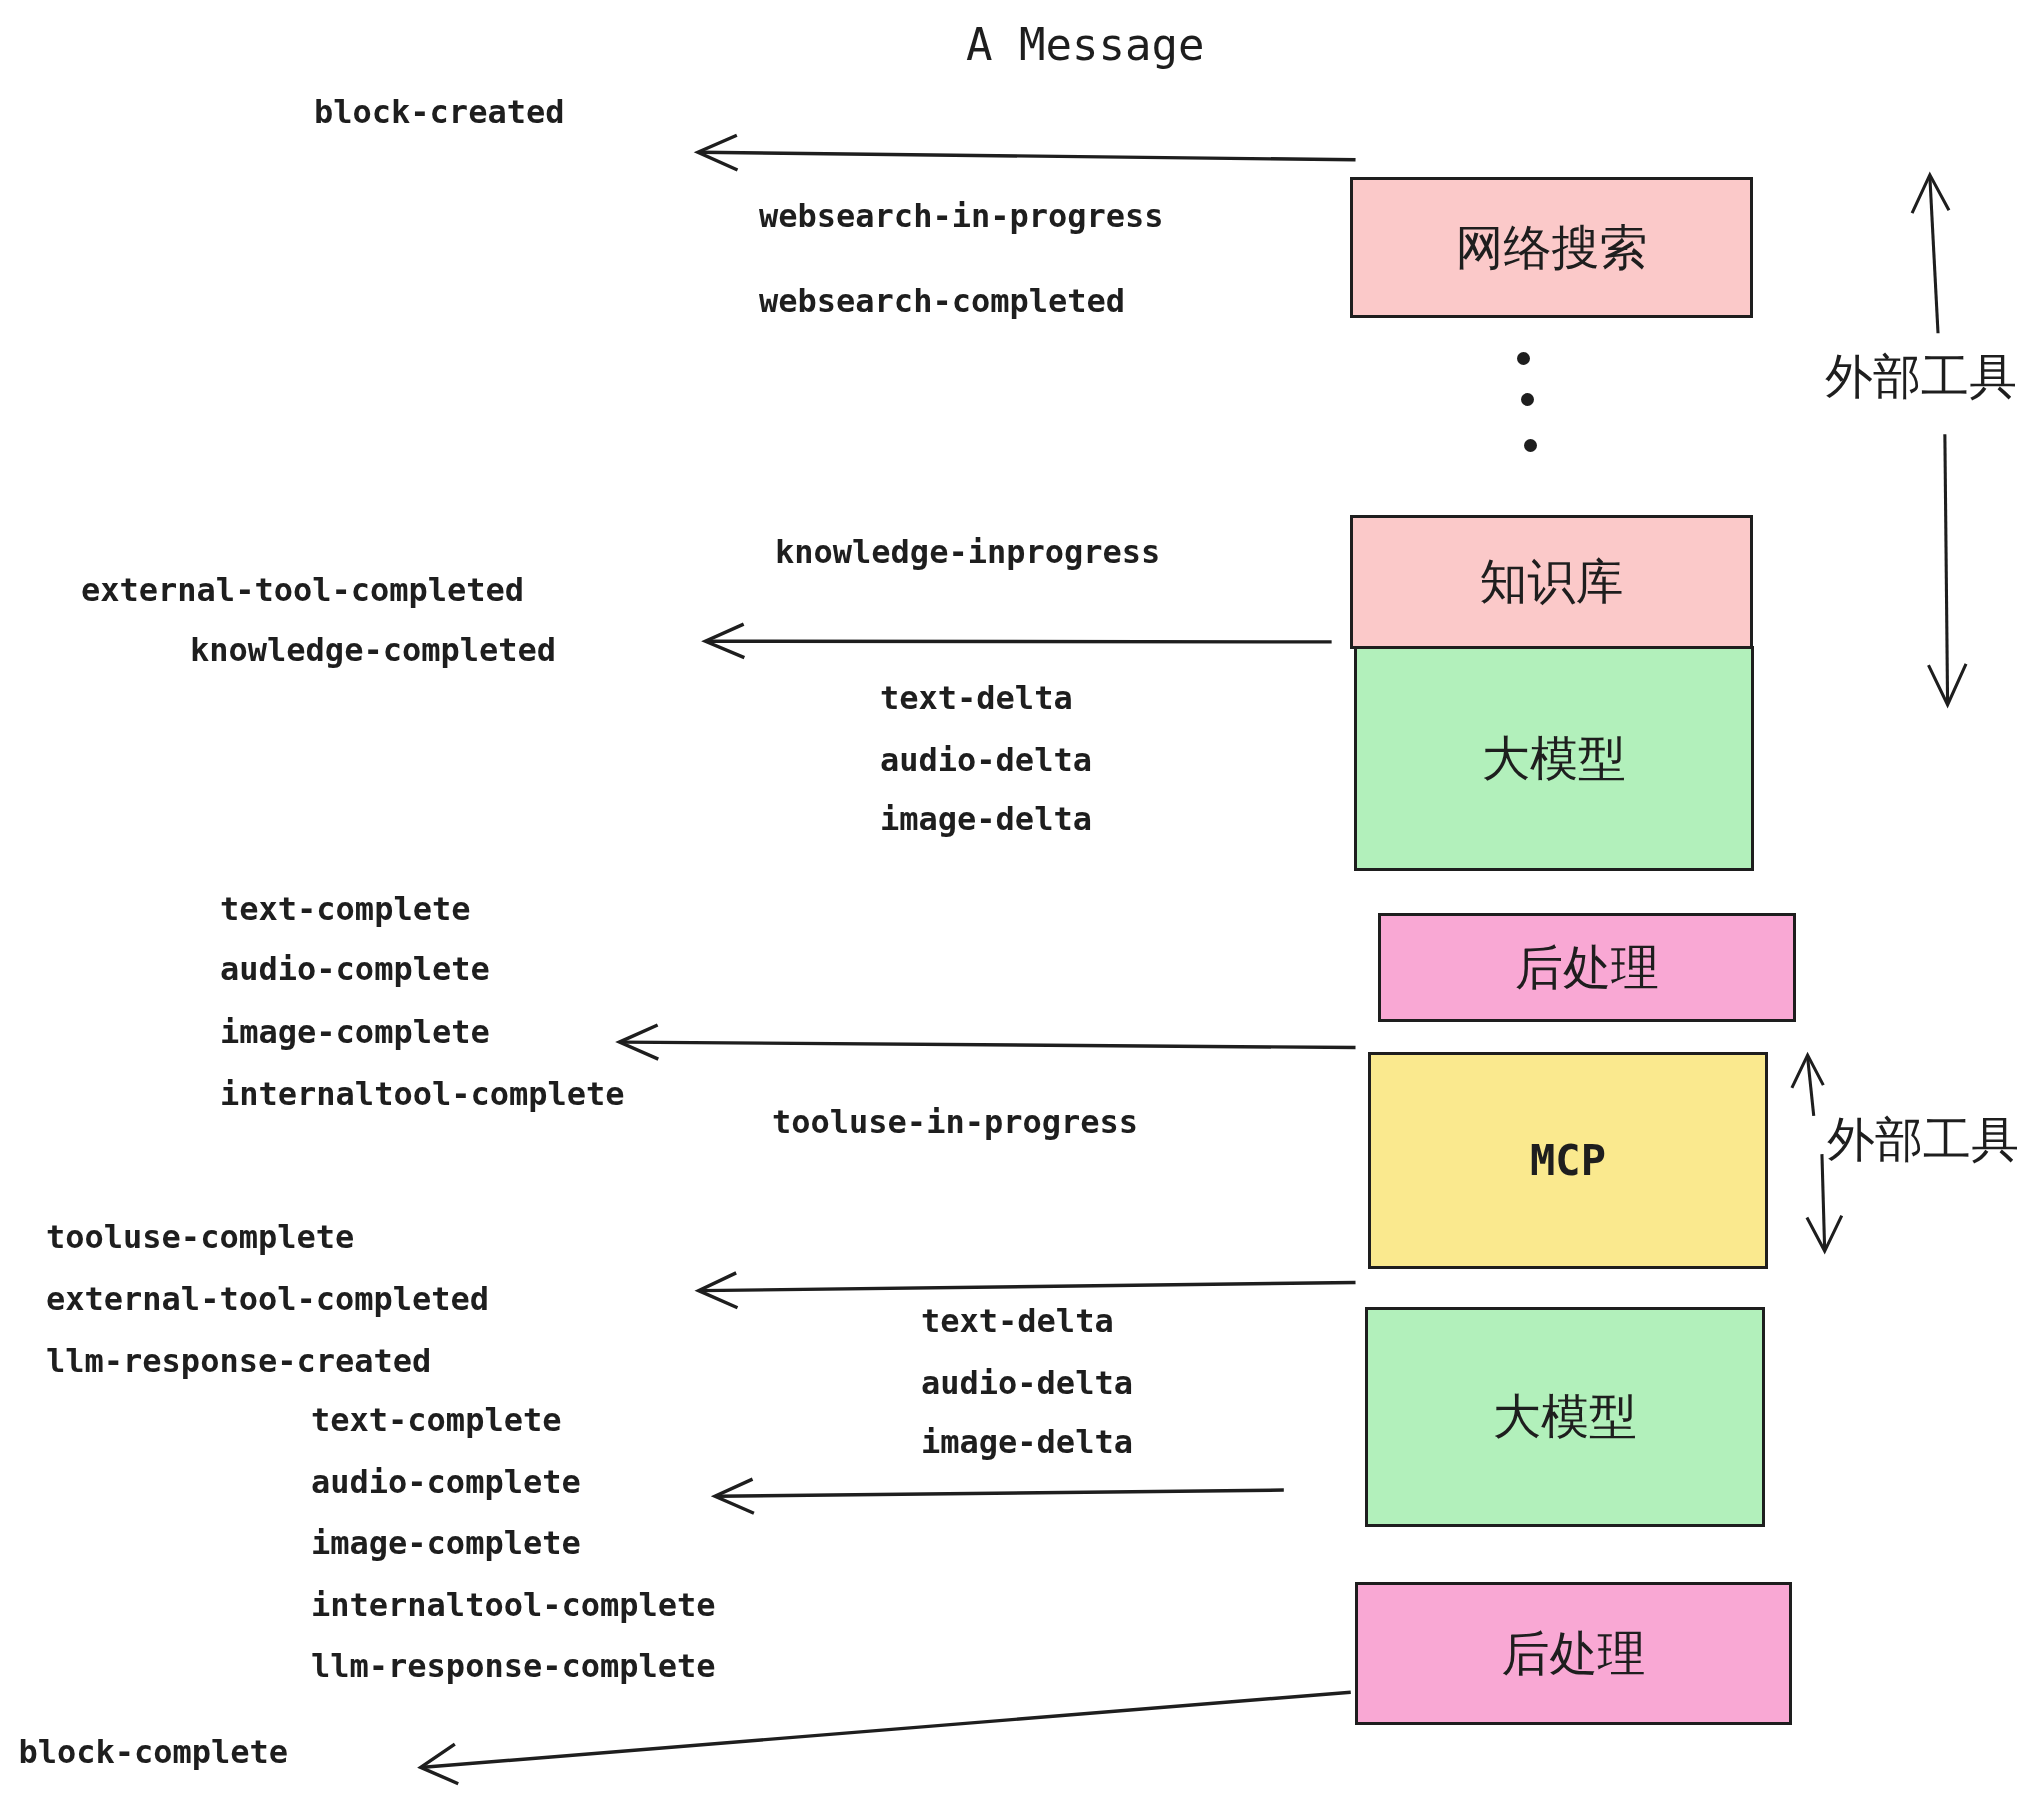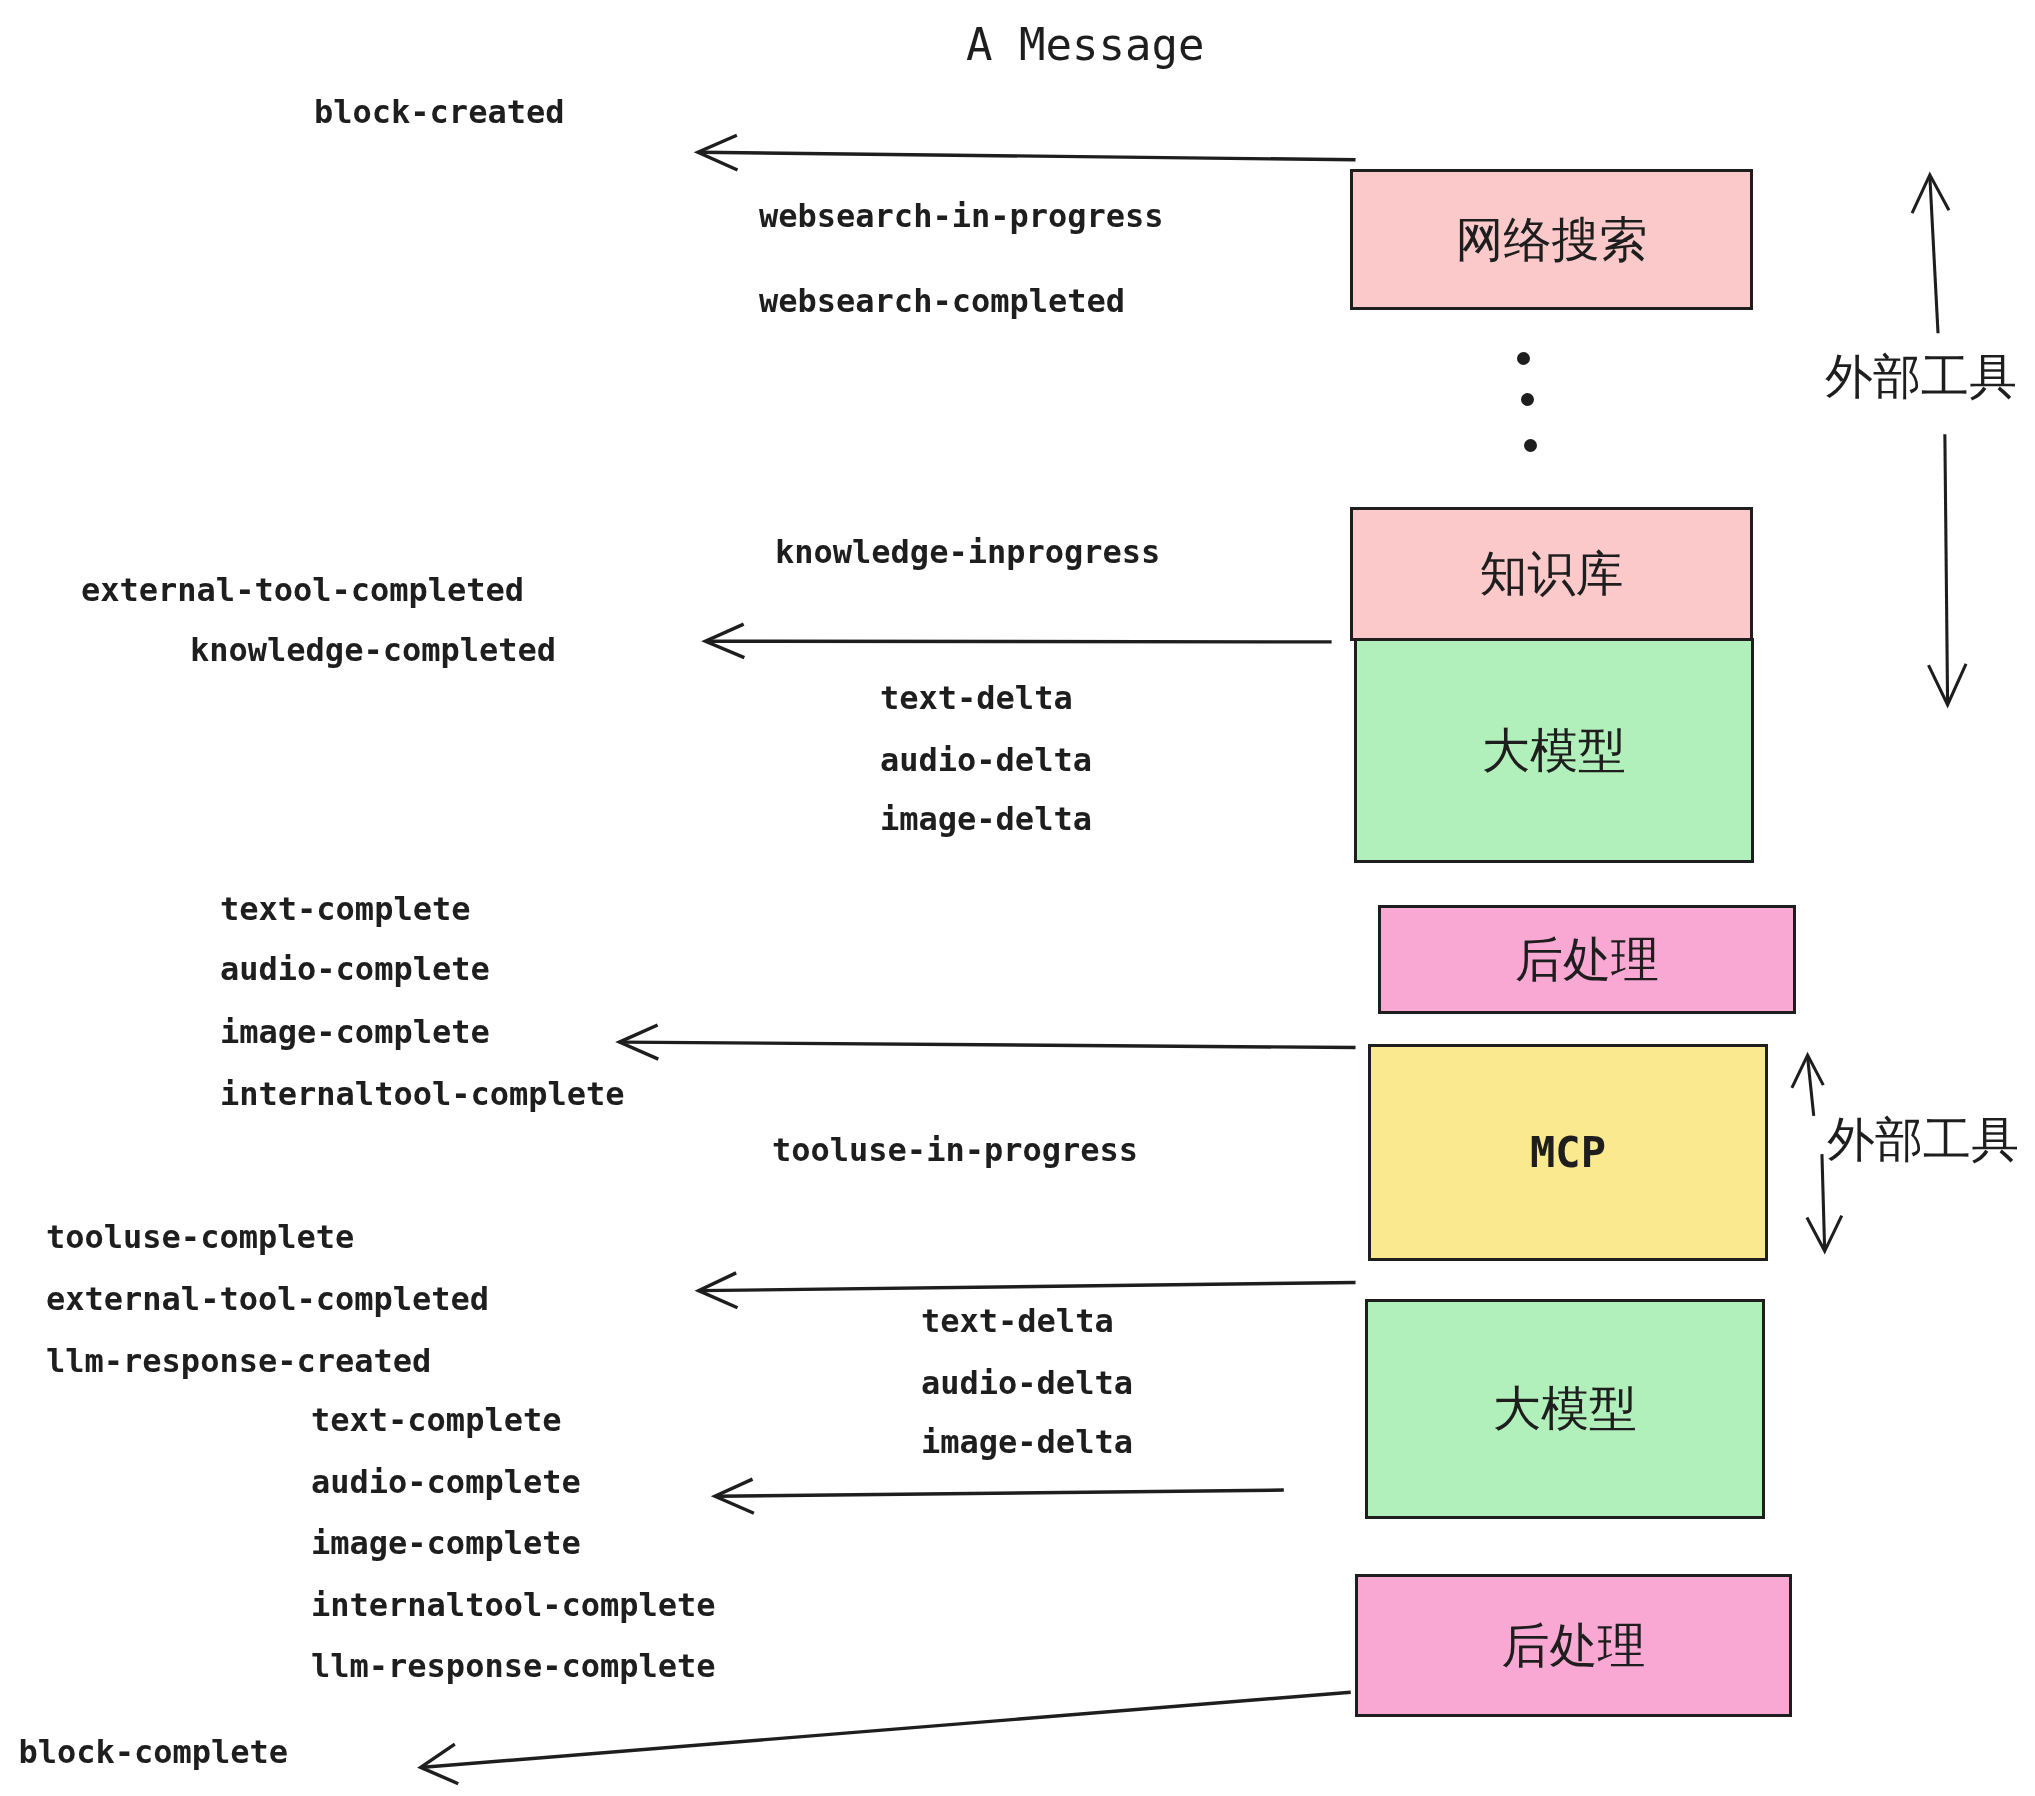--- a/index.html
+++ b/index.html
@@ -22,21 +22,21 @@
     font-size:32px;
     line-height:1.05;
     white-space:nowrap;
     font-family:"DejaVu Sans Mono", monospace;
     font-weight:bold;
   }
   .box{
     position:absolute;
     box-sizing:border-box;
     border:3.4px solid #1e1e1e;
-    display:flex;align-items:center;justify-content:center;
+    display:flex;align-items:center;justify-content:center;margin-top:8px;
   }
   .box.pink{background:var(--pink,#fbc9c9);}
   .box.green{background:var(--green,#b2f0bb);}
   .box.yellow{background:var(--yellow,#fae98e);}
   .box.white{background:#f9a8d4;}
   .cjk{
     font-family:"Liberation Sans", sans-serif;
     font-size:48px;
     white-space:nowrap;
   }
@@ -76,21 +76,21 @@
   <span class="ev" style="left:775px;top:536px">knowledge-inprogress</span>
   <span class="ev" style="left:81px;top:574px">external-tool-completed</span>
   <span class="ev" style="left:190px;top:634px">knowledge-completed</span>
   <span class="ev" style="left:880px;top:682px">text-delta</span>
   <span class="ev" style="left:880px;top:744px">audio-delta</span>
   <span class="ev" style="left:880px;top:803px">image-delta</span>
   <span class="ev" style="left:220px;top:893px">text-complete</span>
   <span class="ev" style="left:220px;top:953px">audio-complete</span>
   <span class="ev" style="left:220px;top:1016px">image-complete</span>
   <span class="ev" style="left:220px;top:1078px">internaltool-complete</span>
-  <span class="ev" style="left:772px;top:1134px">tooluse-in-progress</span>
+  <span class="ev" style="left:772px;top:1106px">tooluse-in-progress</span>
   <span class="ev" style="left:46px;top:1221px">tooluse-complete</span>
   <span class="ev" style="left:46px;top:1283px">external-tool-completed</span>
   <span class="ev" style="left:46px;top:1345px">llm-response-created</span>
   <span class="ev" style="left:921px;top:1305px">text-delta</span>
   <span class="ev" style="left:921px;top:1367px">audio-delta</span>
   <span class="ev" style="left:921px;top:1426px">image-delta</span>
   <span class="ev" style="left:311px;top:1404px">text-complete</span>
   <span class="ev" style="left:311px;top:1466px">audio-complete</span>
   <span class="ev" style="left:311px;top:1527px">image-complete</span>
   <span class="ev" style="left:311px;top:1589px">internaltool-complete</span>

